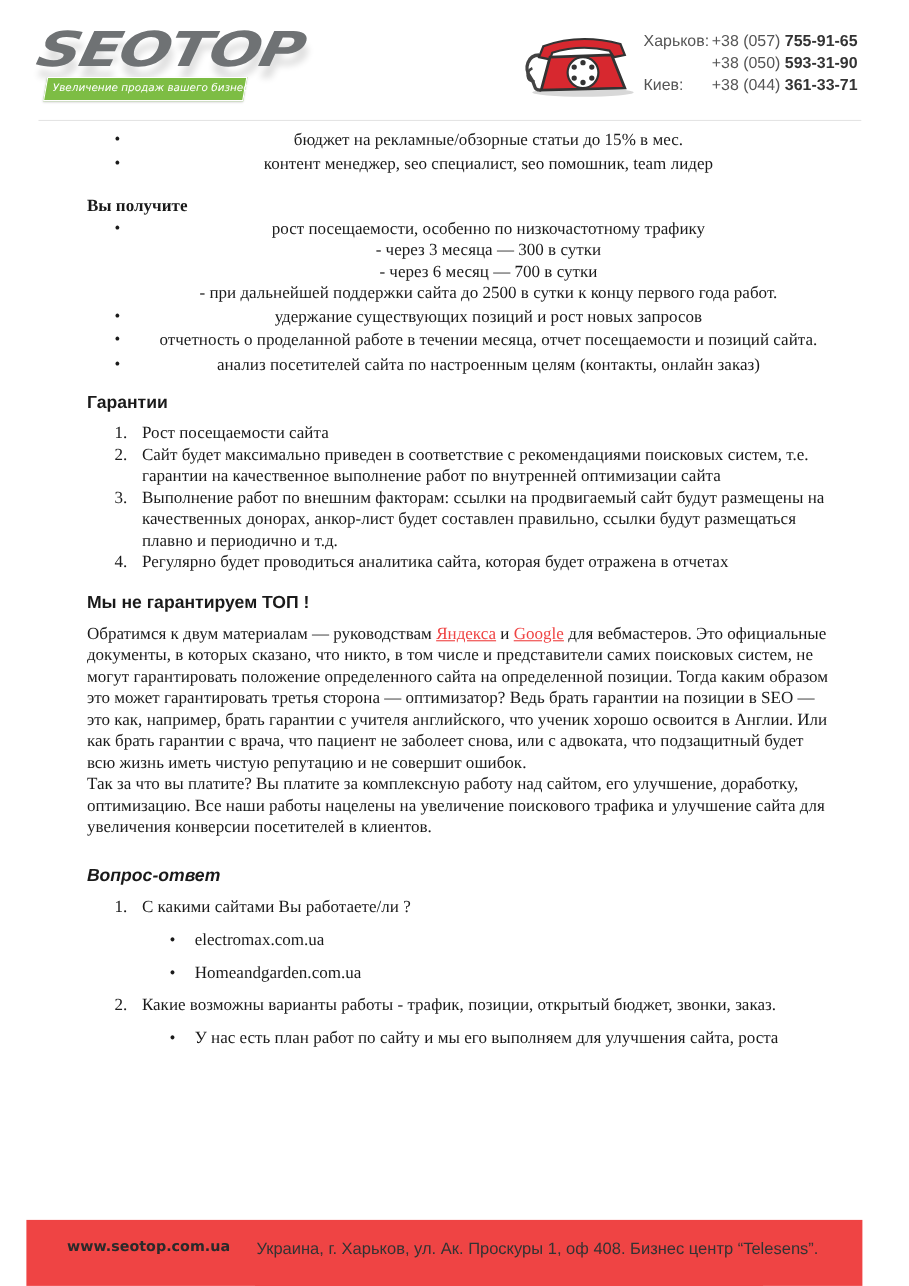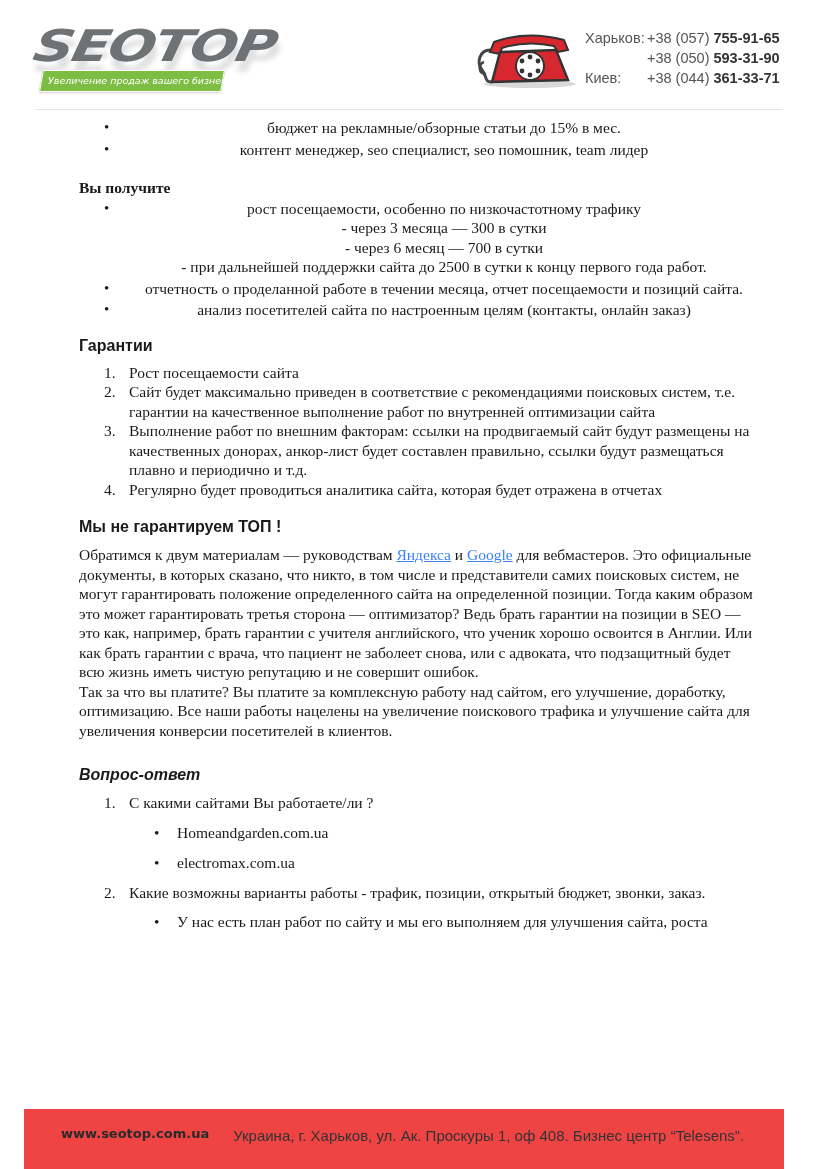--- a/index.html
+++ b/index.html
@@ -29,21 +29,21 @@
     .subline { display: block; }
     ol.num { list-style: none; margin: 0; padding: 0; }
     ol.num > li { position: relative; padding-left: 50px; }
     ol.num > li .n { position: absolute; left: 25px; top: 0; }
     .bold-title { font-weight: bold; margin-top: 19px; margin-bottom: 1px; }
     h2 { font-family: "Liberation Sans", sans-serif; font-weight: bold; font-size: 16px; margin: 0; line-height: 22px; }
     .h-garanty { margin-top: 15px; margin-bottom: 6px; }
     .h-notop { margin-top: 17px; margin-bottom: 7px; }
     .h-faq { margin-top: 24px; margin-bottom: 7px; font-style: italic; }
     p { margin: 0; }
-    a { color: #3b82f6; }
+    a { color: #ef4444; }
     ul.sub { list-style: none; margin: 0; padding: 0; }
     ul.sub > li { position: relative; padding-left: 98px; margin-top: 10px; }
     ul.sub > li::before { content: "•"; position: absolute; left: 75px; top: 0; }
     .faq-q { margin-top: 0; }
     .faq-q2 { margin-top: 10px; }
 
     
     .footer { position: absolute; left: 0; top: 1109px; width: 760px; height: 60px; background: #ef4444; margin-left: 24px; }
     .footer-site { position: absolute; left: 37px; top: 17px; font-family: "DejaVu Sans", sans-serif; font-weight: bold; font-size: 13px; color: #2a2a2a; }
     .footer-addr { position: absolute; right: 40px; top: 18px; font-family: "Liberation Sans", sans-serif; font-size: 15px; color: #333; }
@@ -101,20 +101,21 @@
   </ul>
 
   <div class="bold-title">Вы получите</div>
   <ul class="bul">
     <li>
       <span class="subline">рост посещаемости, особенно по низкочастотному трафику</span>
       <span class="subline">- через 3 месяца — 300 в сутки</span>
       <span class="subline">- через 6 месяц — 700 в сутки</span>
       <span class="subline">- при дальнейшей поддержки сайта до 2500 в сутки к концу первого года работ.</span>
     </li>
+    <li>удержание существующих позиций и рост новых запросов</li>
     <li>отчетность о проделанной работе в течении месяца, отчет посещаемости и позиций сайта.</li>
     <li>анализ посетителей сайта по настроенным целям (контакты, онлайн заказ)</li>
   </ul>
 
   <h2 class="h-garanty">Гарантии</h2>
   <ol class="num">
     <li><span class="n">1.</span><span>Рост посещаемости сайта</span></li>
     <li><span class="n">2.</span><span>Сайт будет максимально приведен в соответствие с рекомендациями поисковых систем, т.е. гарантии на качественное выполнение работ по внутренней оптимизации сайта</span></li>
     <li><span class="n">3.</span><span>Выполнение работ по внешним факторам: ссылки на продвигаемый сайт будут размещены на качественных донорах, анкор-лист будет составлен правильно, ссылки будут размещаться плавно и периодично и т.д.</span></li>
     <li><span class="n">4.</span><span>Регулярно будет проводиться аналитика сайта, которая будет отражена в отчетах</span></li>
@@ -122,22 +123,22 @@
 
   <h2 class="h-notop">Мы не гарантируем ТОП !</h2>
   <p><span>Обратимся к двум материалам — руководствам </span><a href="#">Яндекса</a><span> и </span><a href="#">Google</a><span> для вебмастеров. Это официальные документы, в которых сказано, что никто, в том числе и представители самих поисковых систем, не могут гарантировать положение определенного сайта на определенной позиции. Тогда каким образом это может гарантировать третья сторона — оптимизатор? Ведь брать гарантии на позиции в SEO — это как, например, брать гарантии с учителя английского, что ученик хорошо освоится в Англии. Или как брать гарантии с врача, что пациент не заболеет снова, или с адвоката, что подзащитный будет всю жизнь иметь чистую репутацию и не совершит ошибок.</span></p>
   <p>Так за что вы платите? Вы платите за комплексную работу над сайтом, его улучшение, доработку, оптимизацию. Все наши работы нацелены на увеличение поискового трафика и улучшение сайта для увеличения конверсии посетителей в клиентов.</p>
 
   <h2 class="h-faq">Вопрос-ответ</h2>
   <ol class="num">
     <li class="faq-q">
       <span class="n">1.</span><span>С какими сайтами Вы работаете/ли ?</span>
       <ul class="sub">
+        <li style="margin-left:-50px; margin-top:11px">electromax.com.ua</li>
         <li style="margin-left:-50px">Homeandgarden.com.ua</li>
-        <li style="margin-left:-50px; margin-top:11px">electromax.com.ua</li>
       </ul>
     </li>
     <li class="faq-q2">
       <span class="n">2.</span><span>Какие возможны варианты работы - трафик, позиции, открытый бюджет, звонки, заказ.</span>
       <ul class="sub">
         <li style="margin-left:-50px; white-space:nowrap">У нас есть план работ по сайту и мы его выполняем для улучшения сайта, роста</li>
       </ul>
     </li>
   </ol>
 </div>

